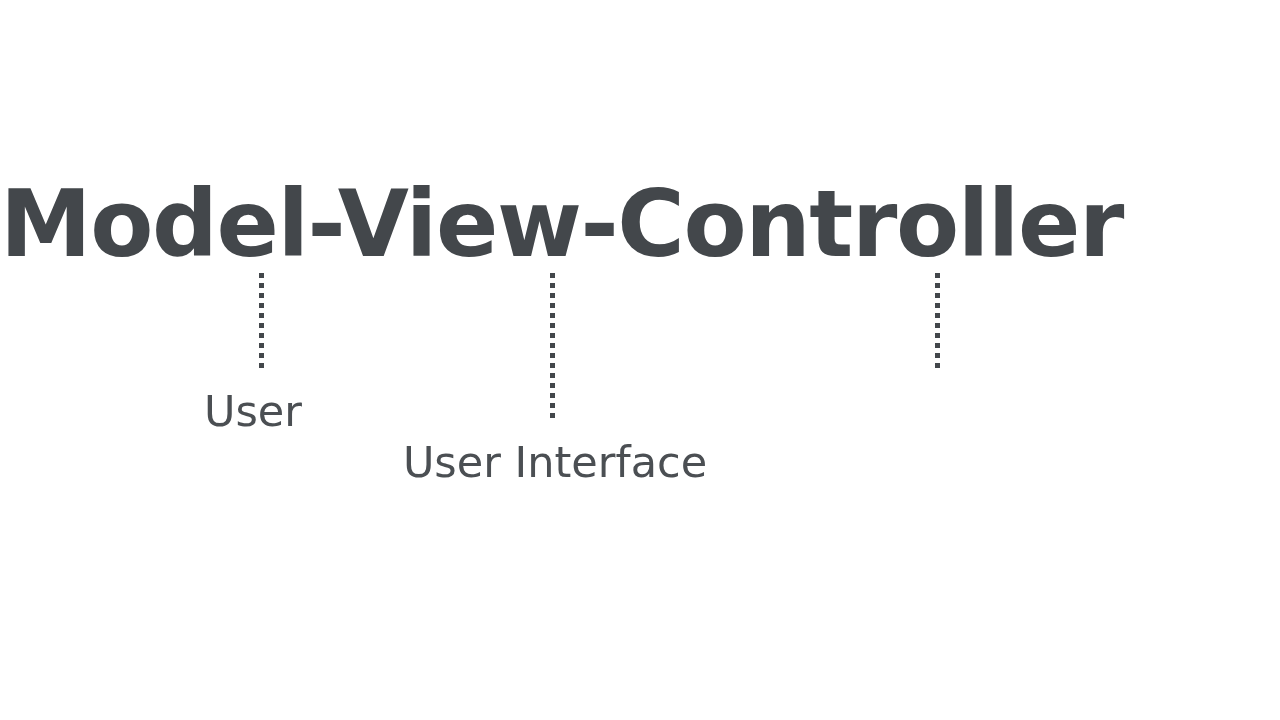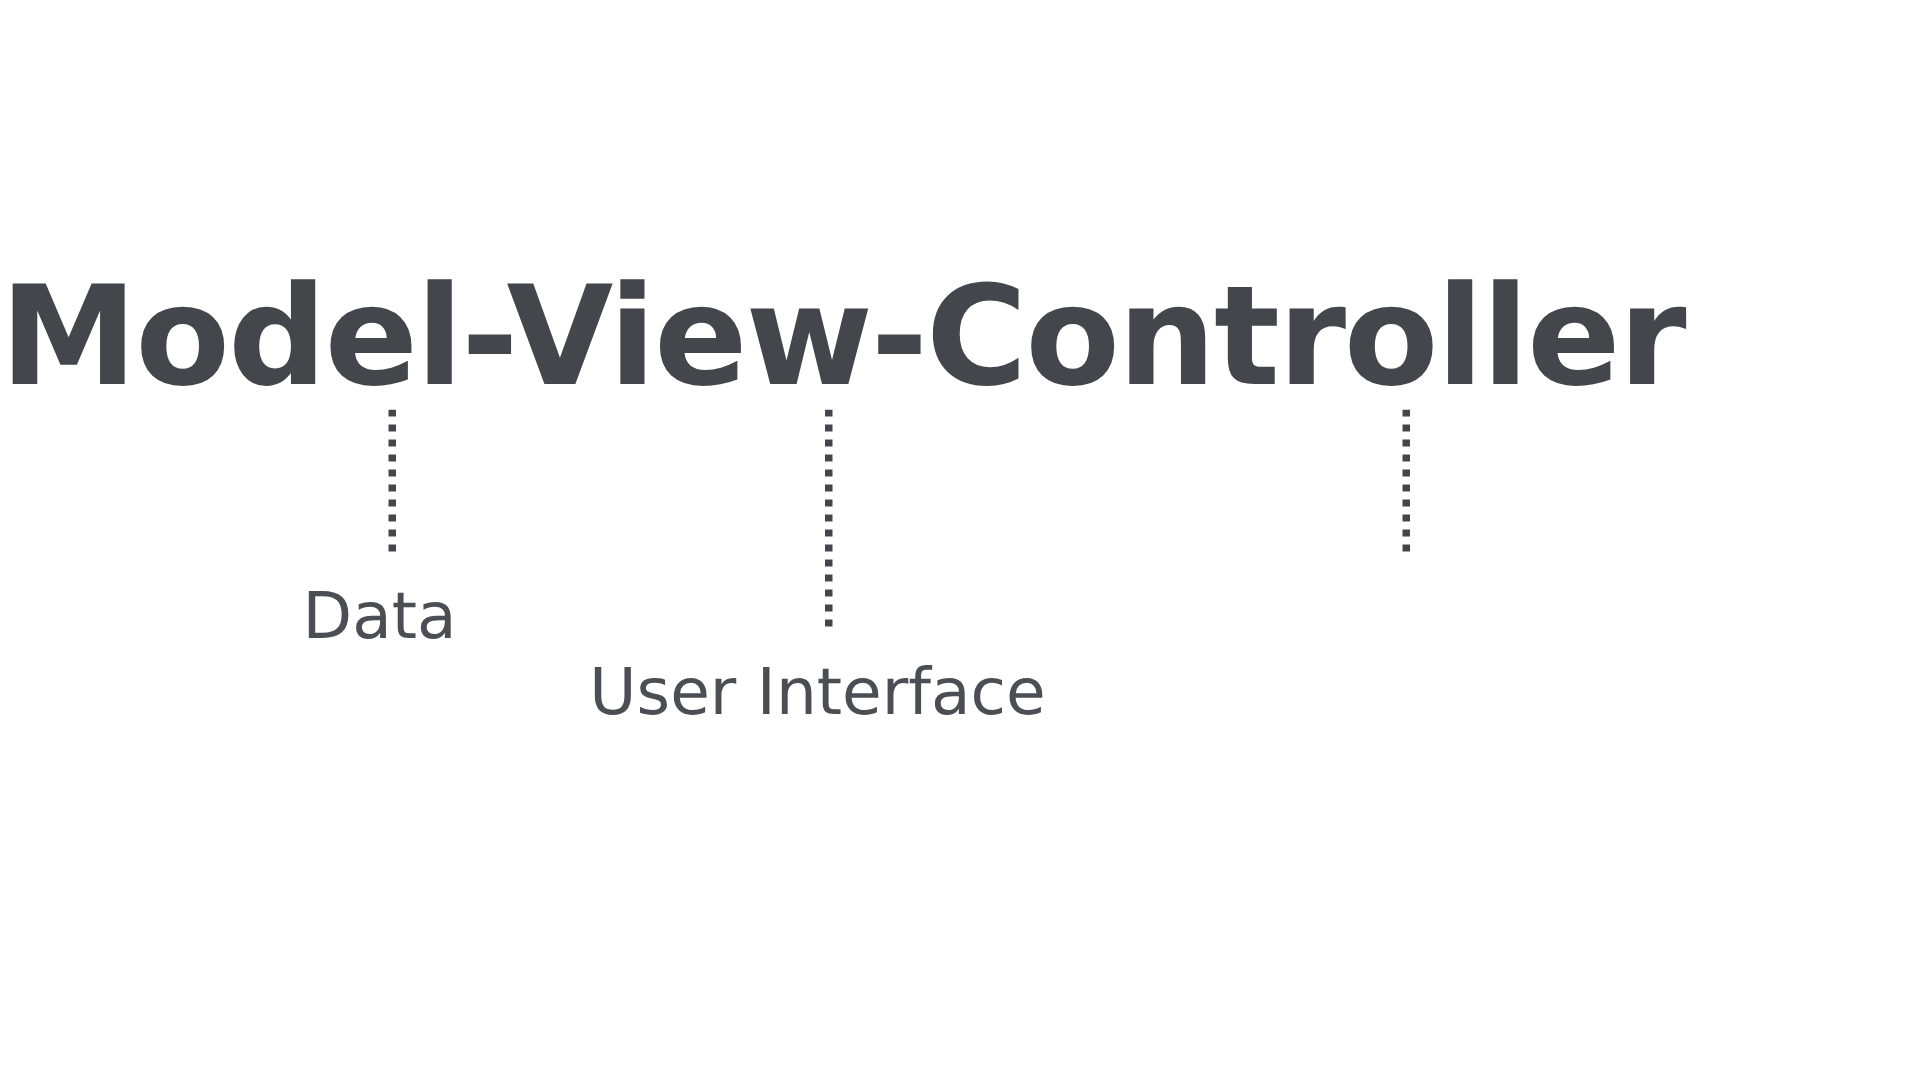--- a/index.html
+++ b/index.html
@@ -77,21 +77,21 @@
     color: #4b4f53;
     white-space: nowrap;
     text-align: center;
   }
   #label-data {
     left: 53px;
     top: 385px;
     width: 400px;
   }
   #label-user-interface {
-    left: 345px;
+    left: 355px;
     top: 436px;
     width: 400px;
   }
   #label-coordinator {
     left: 726px;
     top: 385px;
     width: 400px;
   }
 </style>
 </head>
@@ -100,18 +100,18 @@
 <div id="slide">
 
   <div id="title">Model-View-Controller</div>
 
   <div class="connector" id="connector-model"></div>
 
   <div class="connector" id="connector-view"></div>
 
   <div class="connector" id="connector-controller"></div>
 
-  <div class="sub-label" id="label-data">Data</div>
+  <div class="sub-label" id="label-data">User</div>
 
   <div class="sub-label" id="label-user-interface">User Interface</div>
 
 
 </div>
 
 </body></html>

